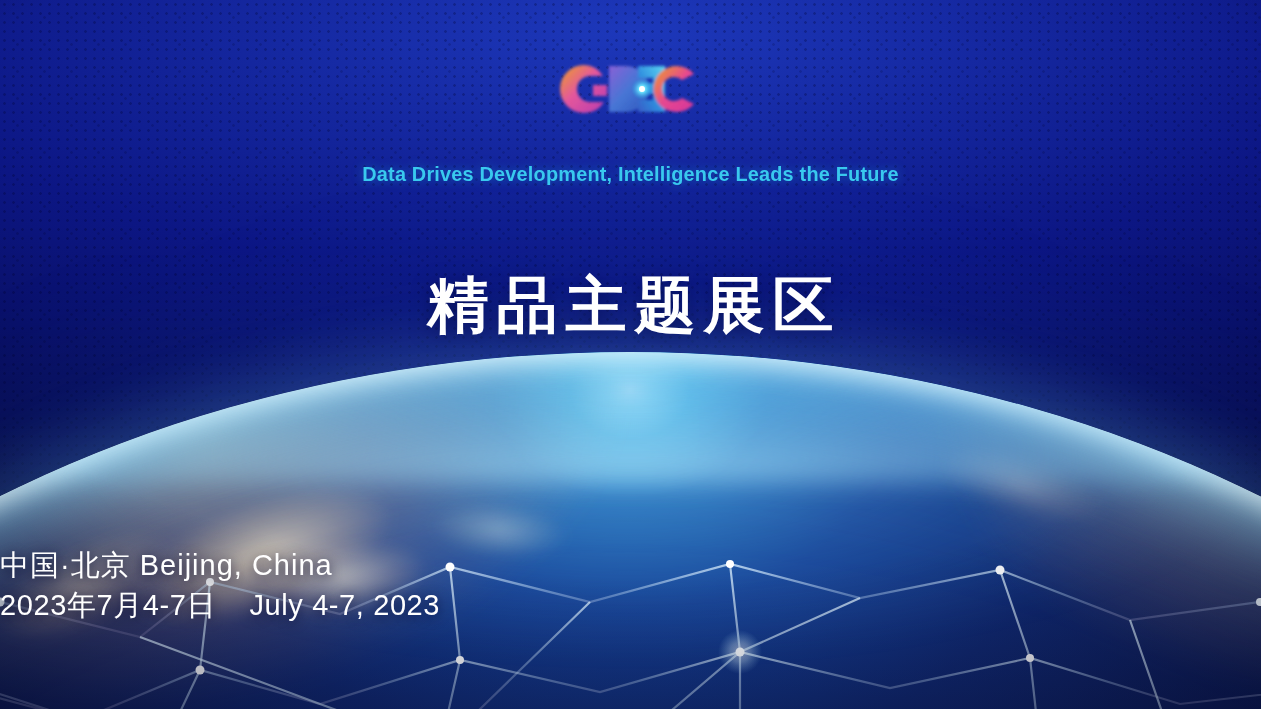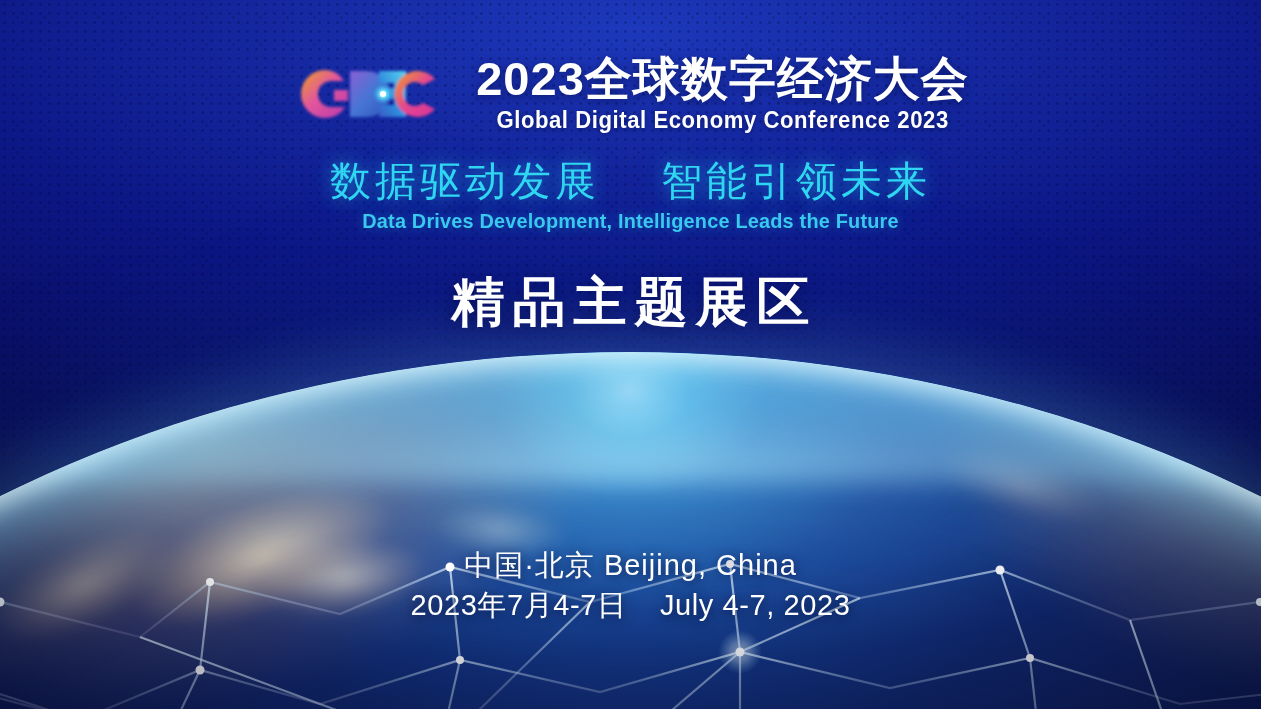--- a/index.html
+++ b/index.html
@@ -240,35 +240,34 @@
     white-space: nowrap;
     transform: scaleX(0.97);
     text-shadow: 0 0 12px rgba(40,180,230,0.45);
   }
 
   .headline {
     position: absolute;
     left: 0; right: 0;
     top: 273px;
     text-align: center;
-    font-size: 53px;
+    font-size: 61px;
     font-weight: 700;
     color: #ffffff;
     letter-spacing: 8px;
     text-indent: 8px;
     line-height: 1.08;
     white-space: nowrap;
     text-shadow: 0 3px 18px rgba(0,8,60,0.55);
   }
 
   .footer {
     position: absolute;
     left: 0; right: 0;
     top: 546px;
-    text-align: center;
     color: #ffffff;
   }
   .footer-place {
     font-size: 29px;
     font-weight: 400;
     letter-spacing: 1px;
     white-space: nowrap;
     text-shadow: 0 2px 12px rgba(0,5,40,0.75);
   }
   .footer-date {
@@ -453,32 +452,23 @@
 
             <path d="M228 24 L228 48 L198 48 L198 58 L222 58 L222 80 L198 80 L198 92 L228 92 L228 116 L174 116 L174 24 Z" fill="url(#gCy)" transform="translate(402 0) scale(-1 1)"></path>
 
             <path d="M286 40 A46 46 0 1 0 286 100 L262 88 A24 24 0 1 1 262 52 Z" fill="url(#gPk)"></path>
           </g>
           <circle cx="182" cy="70" r="22" fill="url(#spark)"></circle>
           <circle cx="182" cy="70" r="6" fill="#ffffff"></circle>
         </svg>
       </div>
 
-      <div class="title-block">
-        <div class="title-cn">2023全球数字经济大会</div>
-        <div class="title-en">Global Digital Economy Conference 2023</div>
-      </div>
     </div>
 
     <div class="slogan">
-      <div class="slogan-cn">
-        <span>数据驱动发展</span>
-        <span class="gap"></span>
-        <span>智能引领未来</span>
-      </div>
       <div class="slogan-en">Data Drives Development, Intelligence Leads the Future</div>
     </div>
 
     <div class="headline">精品主题展区</div>
 
     <div class="footer">
       <div class="footer-place">中国·北京 Beijing, China</div>
       <div class="footer-date">
         <span>2023年7月4-7日</span>
         <span class="gap2"></span>

